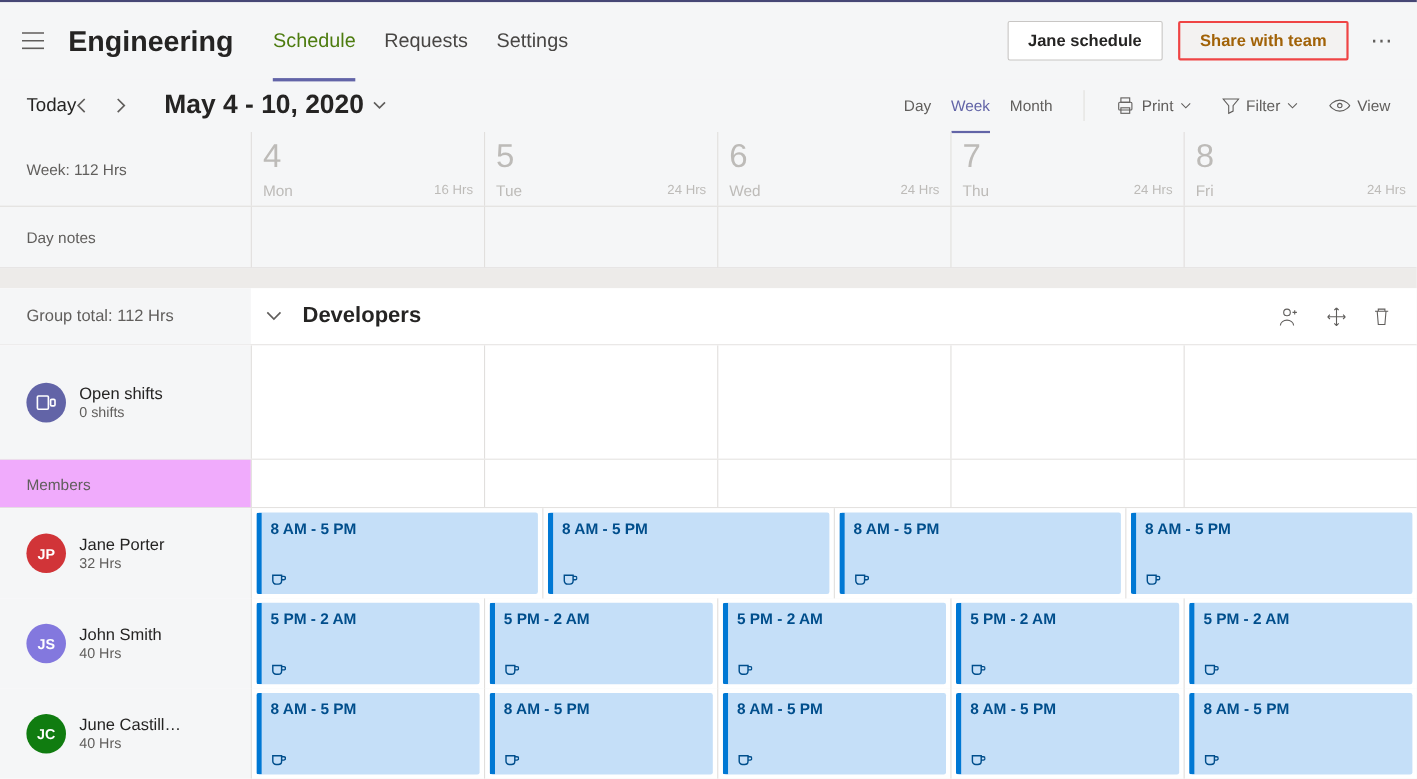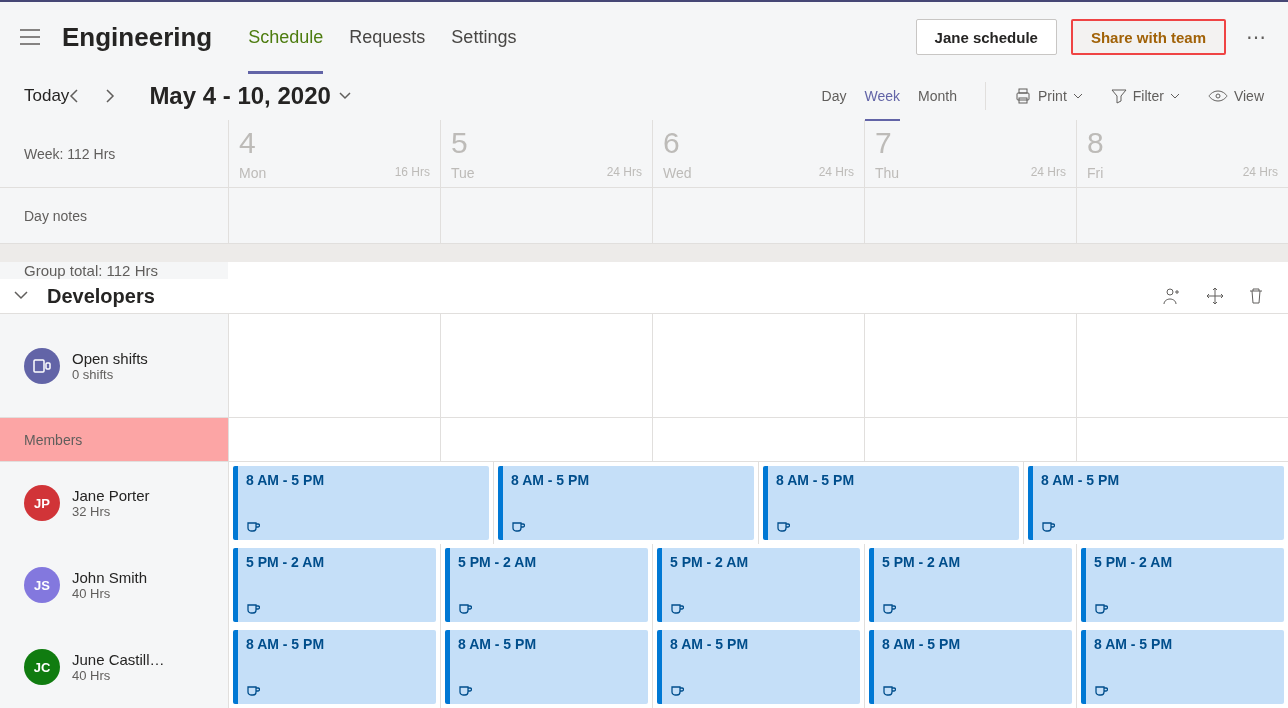--- a/index.html
+++ b/index.html
@@ -51,36 +51,36 @@
 .daycell .dow { font-size:14px; position:absolute; left:10px; bottom:6px;}
 .daycell .hrs { font-size:12px; position:absolute; right:10px; bottom:8px;}
 
 .notes-row { display:flex; height:56px; border-bottom:1px solid #e1dfdd;}
 .notes-row .leftcell { width:228px; flex-shrink:0; display:flex; align-items:center; padding-left:24px; color:#605e5c;}
 .notes-row .daycell { flex:1; border-left:1px solid #e1dfdd; }
 
 .spacer-row { display:flex; height:18px; background:#edebe9;}
 .spacer-row .daycell { flex:1; }
 
-.group-row { display:flex; height:52px; border-bottom:1px solid #e1dfdd; background:#fff;flex-direction:column;}
+.group-row { display:flex; height:52px; border-bottom:1px solid #e1dfdd; background:#fff;}
 .group-row .leftcell { width:228px; flex-shrink:0; display:flex; align-items:center; padding-left:24px; color:#605e5c; font-size:15px; background:#f5f6f7;}
 .group-row .grouphdr { flex:1; display:flex; align-items:center; padding-left:14px; gap:19px; font-size:20px; font-weight:600; color:#252423;}
 .group-actions { margin-left:auto; display:flex; gap:24px; padding-right:24px; color:#605e5c;}
 .group-actions span { cursor:pointer; }
 
 .open-shifts-row { display:flex; height:104px; border-bottom:1px solid #e1dfdd; background:#fff;}
 .open-shifts-row .leftcell { width:228px; flex-shrink:0; display:flex; align-items:center; padding-left:24px; gap:12px; background:#f5f6f7;}
 .avatar { width:36px; height:36px; border-radius:50%; display:flex; align-items:center; justify-content:center; color:#fff; font-weight:600; font-size:13px; flex-shrink:0;}
 .avatar.teams { background:#6264a7; }
 .person-info .pname { font-size:15px; color:#252423; }
 .person-info .phrs { font-size:13px; color:#605e5c; }
 .open-shifts-row .daycell { flex:1; border-left:1px solid #e1dfdd;}
 
 .members-hdr-row { display:flex; height:44px; border-bottom:1px solid #e1dfdd; background:#fff;}
-.members-hdr-row .leftcell { width:228px; flex-shrink:0; display:flex; align-items:center; padding-left:24px; color:#605e5c; background:#fca5a5;}
+.members-hdr-row .leftcell { width:228px; flex-shrink:0; display:flex; align-items:center; padding-left:24px; color:#605e5c; background:#f0abfc;}
 .members-hdr-row .daycell { flex:1; border-left:1px solid #e1dfdd;}
 
 .member-row { display:flex; height:82px; background:#fff;}
 .member-row .leftcell { width:228px; flex-shrink:0; display:flex; align-items:center; padding-left:24px; gap:12px; background:#f5f6f7;}
 .member-row .daycell { flex:1; border-left:1px solid #e1dfdd; padding:4px; display:flex;}
 .avatar.red { background:#d13438;}
 .avatar.purple { background:#8378de;}
 .avatar.green { background:#107c10;}
 
 .shift { flex:1; border-radius:2px; padding:6px 8px; position:relative; font-size:14px; font-weight:600; overflow:hidden;}

